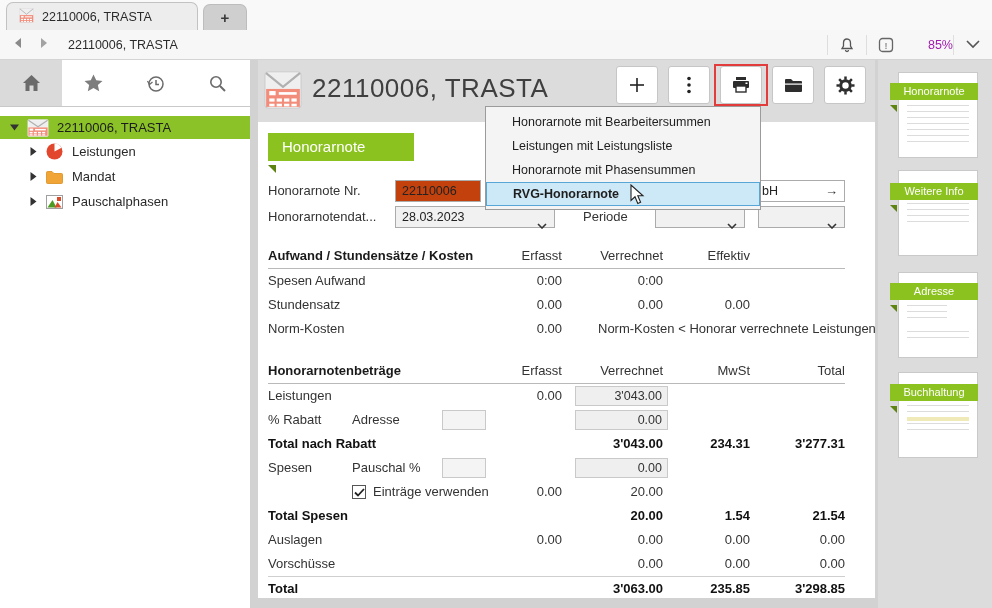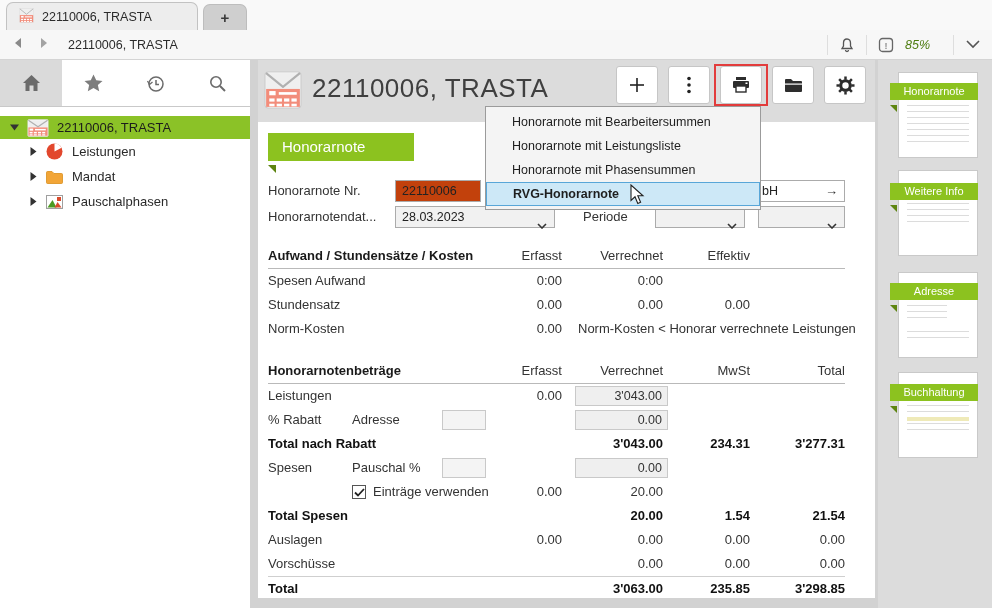--- a/index.html
+++ b/index.html
@@ -15,21 +15,21 @@
     border:1px solid #bdbdbd; border-bottom:none; border-radius:7px 7px 0 0;
     display:flex; align-items:center; justify-content:center; font-size:15px; font-weight:bold; color:#3a3a3a; }
 
   
   #navbar { position:absolute; left:0; top:30px; width:992px; height:30px; background:#f7f7f7;
     border-bottom:1px solid #d4d4d4; display:flex; align-items:center; }
   #navbar .crumb { margin-left:18px; font-size:12.5px; color:#2c2c2c; }
   .nav-right { margin-left:auto; display:flex; align-items:center; height:100%; }
   .vdiv { width:1px; height:20px; background:#dedede; }
   .nav-ic { width:38px; display:flex; align-items:center; justify-content:center; }
-  .zoomlvl { width:48px; text-align:left; font-size:12.5px; color:#4d7c0f;font-style:italic; }
+  .zoomlvl { width:48px; text-align:right; font-size:12.5px; color:#a21caf; }
 
   
   #leftbar { position:absolute; left:0; top:60px; width:250px; height:548px; background:#fff; }
   .icontabs { display:flex; height:47px; border-bottom:1px solid #c9c9c9; }
   .itab { width:62px; display:flex; align-items:center; justify-content:center; }
   .itab.active { background:#dadada; }
   .tree { margin-top:9px; }
   .trow-root { height:23px; background:#8bc227; display:flex; align-items:center; gap:8px; padding-left:10px; color:#1c1c1c; }
   .trow { height:25px; display:flex; align-items:center; gap:9px; padding-left:30px; color:#2a2a2a; }
 
@@ -62,21 +62,21 @@
   .shead { position:relative; height:24px; line-height:24px; }
   .shead .title { position:absolute; left:10px; font-weight:bold; color:#1a1a1a; }
   .underline { margin:0 30px 0 10px; border-top:1px solid #b9b9b9; }
   .srow { position:relative; height:24px; line-height:24px; }
   .cl { position:absolute; left:10px; }
   .cs { position:absolute; left:94px; }
   .ce { position:absolute; right:313px; }
   .cv { position:absolute; right:212px; }
   .cm { position:absolute; right:125px; }
   .ct { position:absolute; right:30px; }
-  .cnote { position:absolute; left:320px; white-space:nowrap; }
+  .cnote { position:absolute; left:340px; white-space:nowrap; }
   .cbox { position:absolute; left:317px; top:2px; width:93px; height:20px; background:#efefef;
     border:1px solid #c9c9c9; text-align:right; padding-right:5px; line-height:18px; font-size:12.5px; }
   .cin { position:absolute; left:184px; top:2px; width:44px; height:20px; background:#f4f4f4; border:1px solid #c9c9c9; }
   .bold, .bold span { font-weight:bold; color:#111;text-align:right; }
   .chk { position:absolute; left:94px; top:5px; width:14px; height:14px; border:1px solid #555; background:#fff;
     display:flex; align-items:center; justify-content:center; }
   .chklbl { position:absolute; left:115px; }
   .sep { margin:0 30px 0 10px; border-top:1px solid #cfcfcf; }
 
   
@@ -455,21 +455,21 @@
         <span class="cv">3'063.00</span>
         <span class="cm">235.85</span>
         <span class="ct">3'298.85</span>
       </div>
     </div>
   </div>
 </div>
 
 <div id="printmenu">
   <div class="mitem">Honorarnote mit Bearbeitersummen</div>
-  <div class="mitem">Honorarnote mit Leistungsliste</div>
+  <div class="mitem">Leistungen mit Leistungsliste</div>
   <div class="mitem">Honorarnote mit Phasensummen</div>
   <div class="mitem hl">RVG-Honorarnote</div>
 </div>
 <span id="cursor">
   <svg width="15" height="21" viewBox="0 0 15 21">
       <path d="M1,1 L1,16.5 L5,12.8 L7.8,19.5 L10.6,18.3 L7.8,11.8 L13,11.8 Z" fill="#fff" stroke="#222" stroke-width="1.1"></path>
     </svg>
 </span>
 
 <div id="rightpanel">

